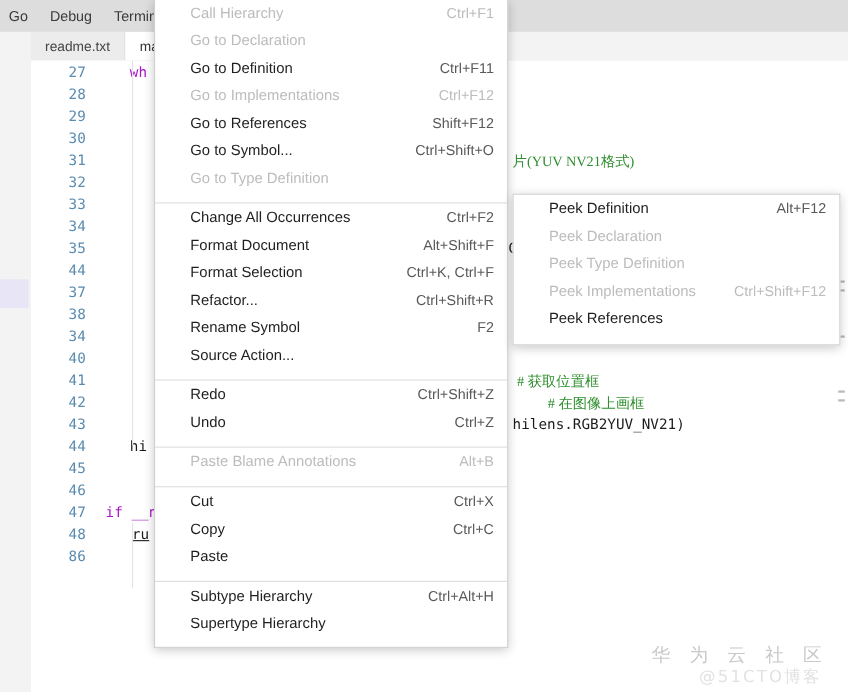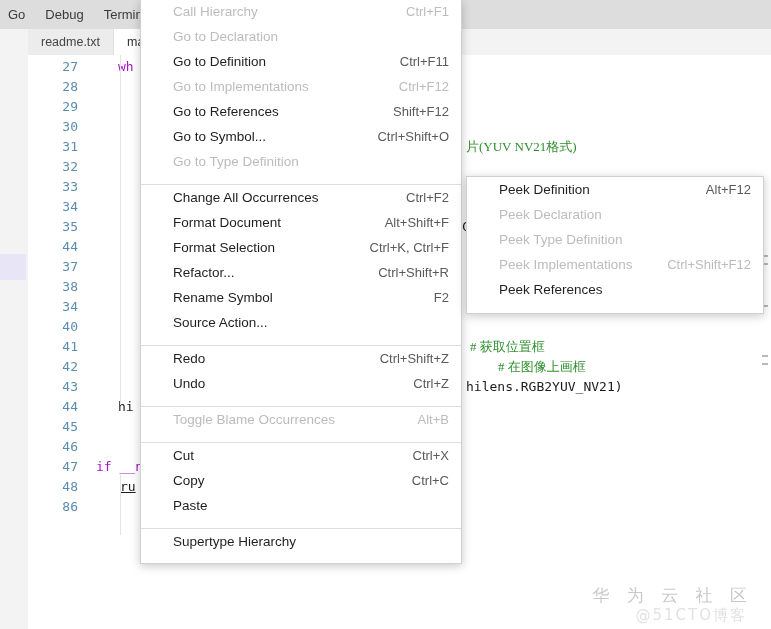--- a/index.html
+++ b/index.html
@@ -260,37 +260,41 @@
     <div class="mi">
       <span class="label">Redo</span>
       <span class="accel">Ctrl+Shift+Z</span>
     </div>
     <div class="mi">
       <span class="label">Undo</span>
       <span class="accel">Ctrl+Z</span>
     </div>
     <div class="sep"></div>
     <div class="mi disabled">
-      <span class="label">Toggle Blame Occurrences</span>
+      <span class="label">Paste Blame Annotations</span>
       <span class="accel">Alt+B</span>
     </div>
     <div class="sep"></div>
     <div class="mi">
       <span class="label">Cut</span>
       <span class="accel">Ctrl+X</span>
     </div>
     <div class="mi">
       <span class="label">Copy</span>
       <span class="accel">Ctrl+C</span>
     </div>
     <div class="mi">
       <span class="label">Paste</span>
     </div>
     <div class="sep"></div>
     <div class="mi">
+      <span class="label">Subtype Hierarchy</span>
+      <span class="accel">Ctrl+Alt+H</span>
+    </div>
+    <div class="mi">
       <span class="label">Supertype Hierarchy</span>
     </div>
   </div>
 
 <div id="submenu">
     <div class="mi">
       <span class="label">Peek Definition</span>
       <span class="accel">Alt+F12</span>
     </div>
     <div class="mi disabled">

